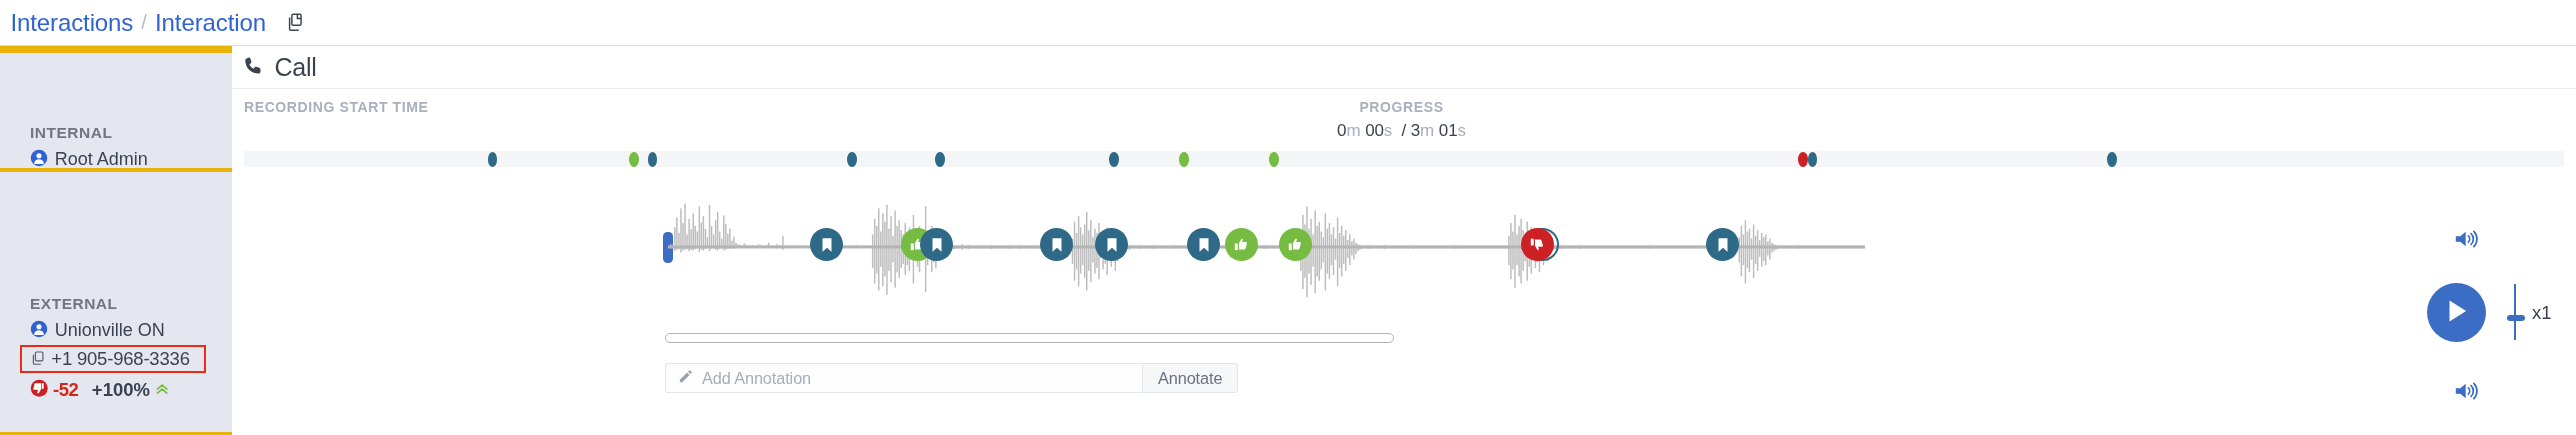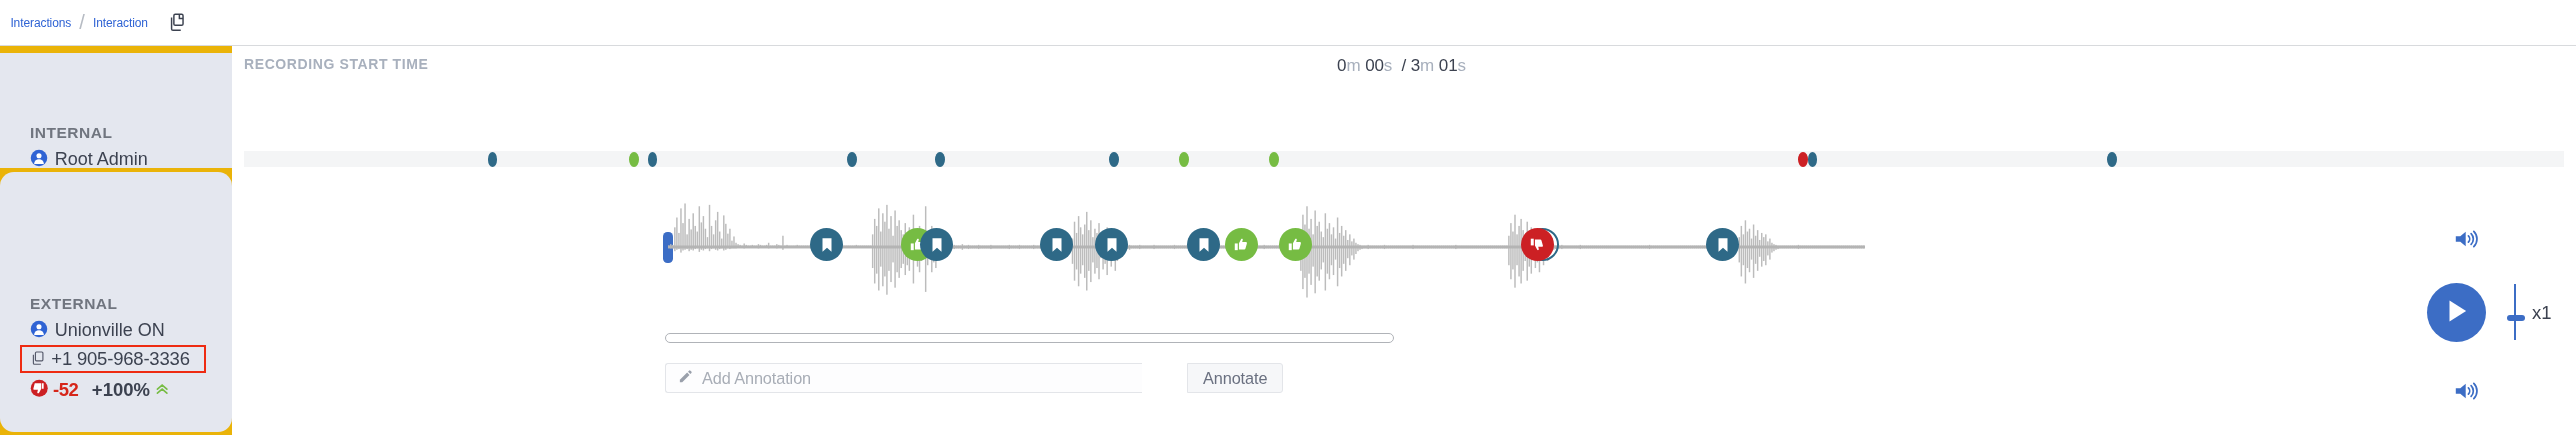--- a/index.html
+++ b/index.html
@@ -12,34 +12,34 @@
 
   
   .breadcrumb-bar {
     height: 46px;
     display: flex; align-items: center;
     padding-left: 10.4px;
     border-bottom: 1.5px solid #d8dadd;
     background: #fff;
   }
   .crumb-link {
-    color: #2f63d4; font-size: 12px; text-decoration: none;
+    color: #2f63d4; font-size: 24px; text-decoration: none;
     letter-spacing: -0.1px;
   }
   .crumb-sep { color: #b6bbc3; font-size: 20px; margin: 0 8.1px; }
   .copy-pages-icon { margin-left: 19px; display: inline-flex; }
 
   
   .body-wrap { display: flex; height: 389px; }
 
   
   .sidebar { width: 232px; flex: 0 0 232px; background: #eab308; padding-top: 7.4px; }
   .side-card { background: #e4e7ef; }
   .card-internal { height: 115px; position: relative; }
-  .card-external { margin-top: 3.7px; height: 260px; position: relative; border-radius: 14px; }
+  .card-external { margin-top: 3.7px; height: 260px; position: relative; }
   .card-inner { position: absolute; left: 30px; right: 10.4px; }
   .card-internal .card-inner { top: 71px; }
   .card-external .card-inner { top: 123px; }
   .card-head {
     font-size: 15.5px; font-weight: bold; color: #70757f;
     letter-spacing: 0.5px; margin-bottom: 6.7px;
   }
   .party-row { display: flex; align-items: center; gap: 6.7px; margin-bottom: 4.4px; }
   .party-name { font-size: 18px; color: #3c4250; }
   .phone-row { display: flex; align-items: center; gap: 5.2px; height: 25px; }
@@ -103,21 +103,21 @@
     border: 2.2px solid #2e6987; background: transparent;
   }
 
   
   .wave-scroll {
     position: absolute; left: 433px; width: 729px; top: 287px;
     height: 10.4px; border: 1.5px solid #b0b3b8; border-radius: 6px; background: #fff;
   }
 
   
-  .annot-row { position: absolute; left: 433px; top: 317px; display: flex; gap: 45px; }
+  .annot-row { position: absolute; left: 433px; top: 317px; display: flex; }
   .annot-field {
     width: 477px; height: 30px; border: 1.5px solid #e3e5e9; border-right: none;
     border-radius: 3px 0 0 3px; background: #fdfdfe;
     display: flex; align-items: center; gap: 9px; padding-left: 12px;
   }
   .annot-placeholder { font-size: 16.3px; color: #a8adb6; letter-spacing: -0.1px; }
   .annot-btn {
     height: 30px; padding: 0 15px; border: 1.5px solid #e3e5e9;
     border-radius: 0 3px 3px 0; background: #f6f7f9;
     display: flex; align-items: center;
@@ -229,27 +229,36 @@
                 <path d="M5 18 L12 12 L19 18"></path>
             </svg>
           </span>
         </div>
       </div>
     </div>
   </aside>
 
   <section class="main">
 
+    <div class="main-title-bar">
+      <span>
+        <svg width="22" height="22" viewBox="0 0 24 24" fill="#3c4250">
+          <path d="M7.4 2.6c1 0 1.6.5 1.9 1.5l.9 3c.3 1-.1 1.7-.9 2.2l-1.2.7c.9 2.2 2.6 4 4.8 5l.7-1.3c.5-.8 1.2-1.1 2.1-.8l3 .9c1 .3 1.5 1 1.5 2v2.1c0 1.4-.9 2.3-2.4 2.3-7.9 0-14.2-6.4-14.2-14.3 0-1.5.9-2.4 2.3-2.4z"></path>
+        </svg>
+      </span>
+      <span class="main-title">Call</span>
+    </div>
 
     <div class="meta-row">
       <div class="meta-block meta-start">
         <div class="meta-label">RECORDING START TIME</div>
       </div>
 
       <div class="meta-block meta-prog">
+        <div class="meta-label">PROGRESS</div>
         <div class="meta-value"><span>0</span><span class="unit">m</span>&nbsp;<span>00</span><span class="unit">s</span>
           &nbsp;<span>/</span>&nbsp;<span>3</span><span class="unit">m</span>&nbsp;<span>01</span><span class="unit">s</span>
         </div>
       </div>
 
     </div>
 
     <div class="event-track" id="event-track">
         <div class="ev-dot ev-teal" style="left: 10.5%; background: rgb(46, 105, 135);"></div>
         <div class="ev-dot ev-green" style="left: 16.6%; background: rgb(118, 188, 67);"></div>

